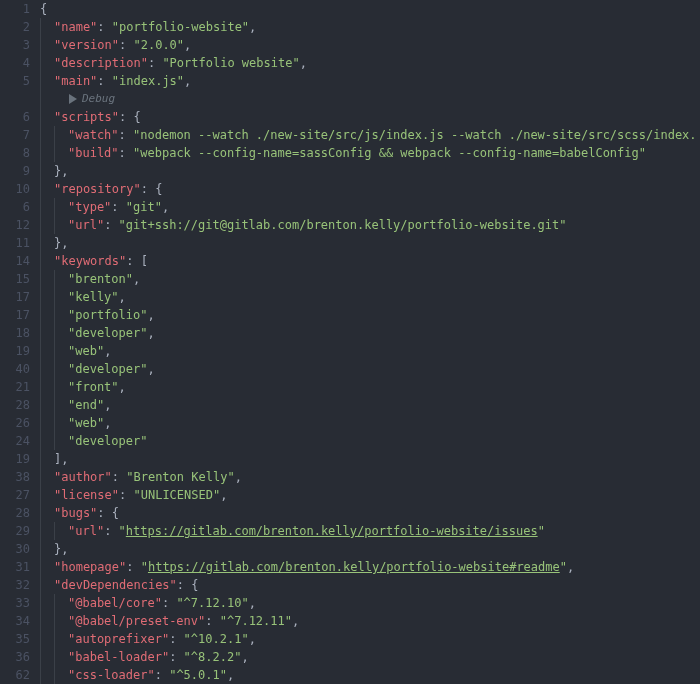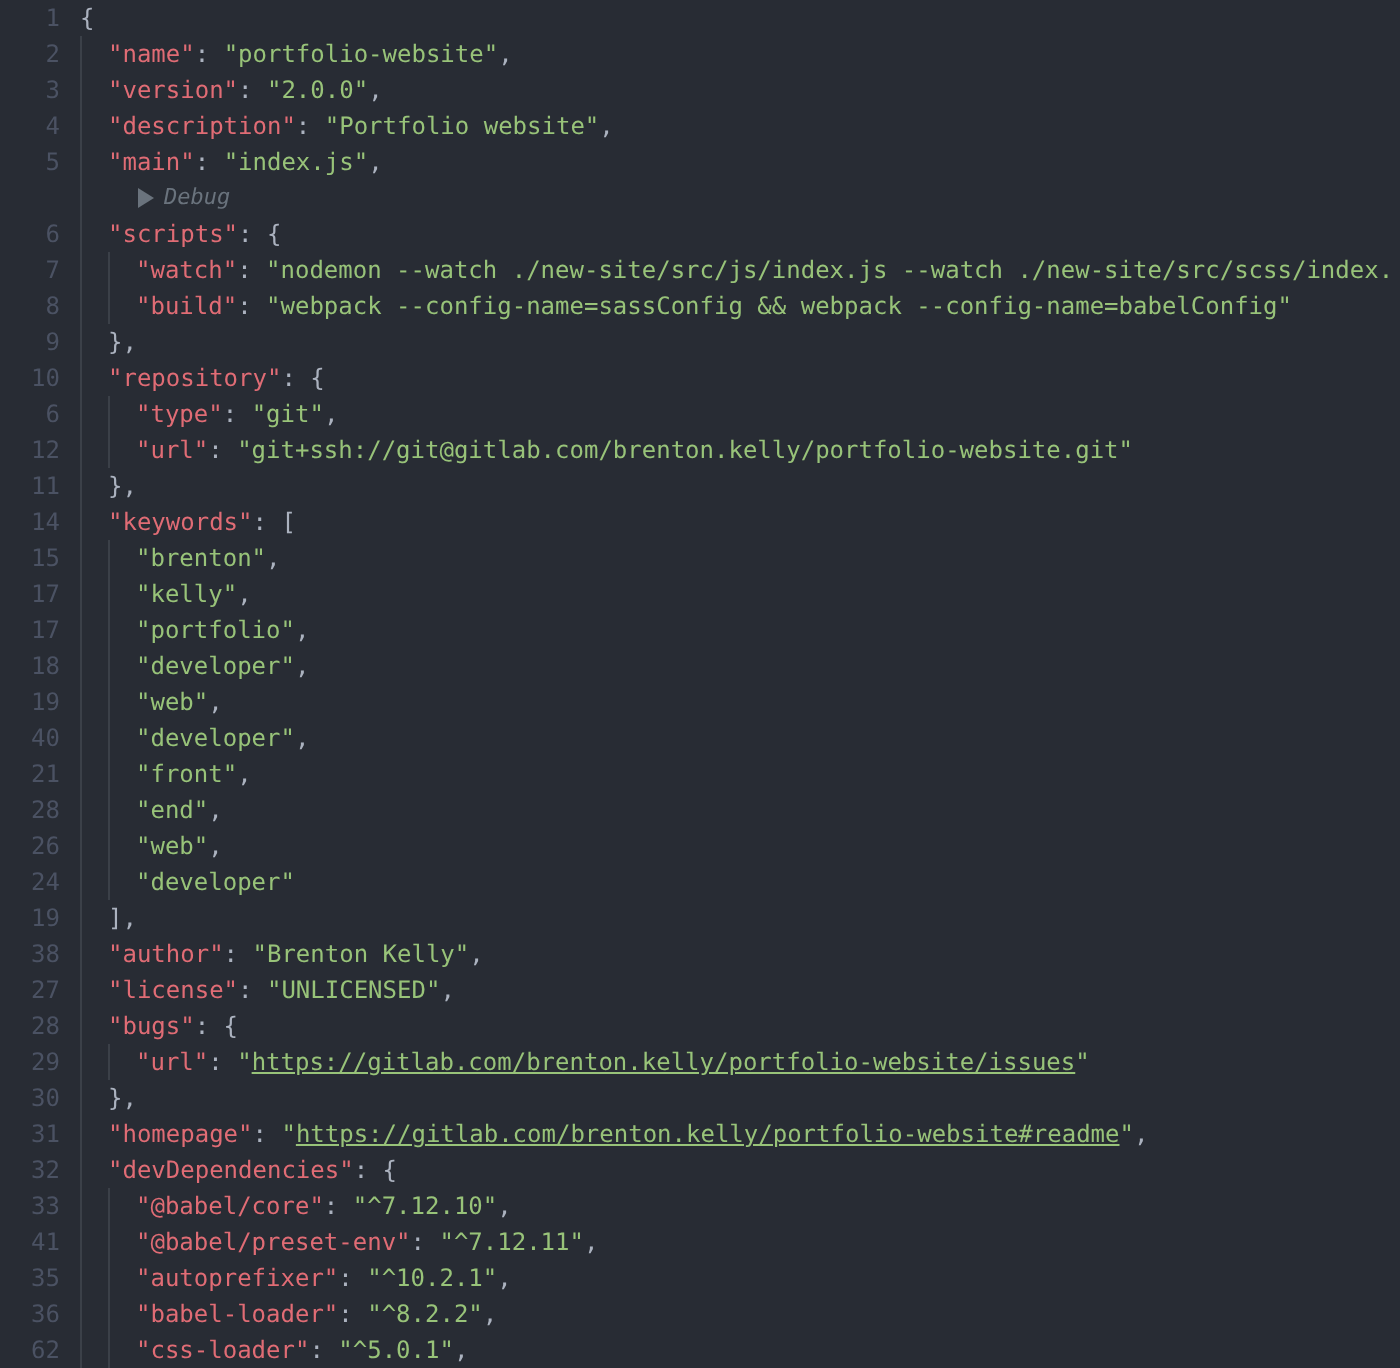--- a/index.html
+++ b/index.html
@@ -107,21 +107,21 @@
       <div class="ln">24</div>
       <div class="ln">19</div>
       <div class="ln">38</div>
       <div class="ln">27</div>
       <div class="ln">28</div>
       <div class="ln">29</div>
       <div class="ln">30</div>
       <div class="ln">31</div>
       <div class="ln">32</div>
       <div class="ln">33</div>
-      <div class="ln">41</div>
+      <div class="ln">34</div>
       <div class="ln">35</div>
       <div class="ln">36</div>
       <div class="ln">62</div>
     </div>
   <div class="code" id="code"><div class="line"><span class="guides"></span><span><span class="punc">{</span></span></div><div class="line"><span class="guides"><span class="guide"></span></span><span><span class="key">"name"</span><span class="punc">: </span><span class="str">"portfolio-website"</span><span class="punc">,</span></span></div><div class="line"><span class="guides"><span class="guide"></span></span><span><span class="key">"version"</span><span class="punc">: </span><span class="str">"2.0.0"</span><span class="punc">,</span></span></div><div class="line"><span class="guides"><span class="guide"></span></span><span><span class="key">"description"</span><span class="punc">: </span><span class="str">"Portfolio website"</span><span class="punc">,</span></span></div><div class="line"><span class="guides"><span class="guide"></span></span><span><span class="key">"main"</span><span class="punc">: </span><span class="str">"index.js"</span><span class="punc">,</span></span></div><div class="codelens-row"><span class="guides"><span class="guide"></span></span><span class="codelens-content"><span class="debug-icon"><svg width="10" height="10" viewBox="0 0 10 10">
               <polygon points="1,0 9,5 1,10" fill="#6a737d"></polygon>
             </svg></span><span>Debug</span></span></div><div class="line"><span class="guides"><span class="guide"></span></span><span><span class="key">"scripts"</span><span class="punc">: {</span></span></div><div class="line"><span class="guides"><span class="guide"></span><span class="guide"></span></span><span><span class="key">"watch"</span><span class="punc">: </span><span class="str">"nodemon --watch ./new-site/src/js/index.js --watch ./new-site/src/scss/index.</span></span></div><div class="line"><span class="guides"><span class="guide"></span><span class="guide"></span></span><span><span class="key">"build"</span><span class="punc">: </span><span class="str">"webpack --config-name=sassConfig &amp;&amp; webpack --config-name=babelConfig"</span></span></div><div class="line"><span class="guides"><span class="guide"></span></span><span><span class="punc">},</span></span></div><div class="line"><span class="guides"><span class="guide"></span></span><span><span class="key">"repository"</span><span class="punc">: {</span></span></div><div class="line"><span class="guides"><span class="guide"></span><span class="guide"></span></span><span><span class="key">"type"</span><span class="punc">: </span><span class="str">"git"</span><span class="punc">,</span></span></div><div class="line"><span class="guides"><span class="guide"></span><span class="guide"></span></span><span><span class="key">"url"</span><span class="punc">: </span><span class="str">"git+ssh://git@gitlab.com/brenton.kelly/portfolio-website.git"</span></span></div><div class="line"><span class="guides"><span class="guide"></span></span><span><span class="punc">},</span></span></div><div class="line"><span class="guides"><span class="guide"></span></span><span><span class="key">"keywords"</span><span class="punc">: [</span></span></div><div class="line"><span class="guides"><span class="guide"></span><span class="guide"></span></span><span><span class="str">"brenton"</span><span class="punc">,</span></span></div><div class="line"><span class="guides"><span class="guide"></span><span class="guide"></span></span><span><span class="str">"kelly"</span><span class="punc">,</span></span></div><div class="line"><span class="guides"><span class="guide"></span><span class="guide"></span></span><span><span class="str">"portfolio"</span><span class="punc">,</span></span></div><div class="line"><span class="guides"><span class="guide"></span><span class="guide"></span></span><span><span class="str">"developer"</span><span class="punc">,</span></span></div><div class="line"><span class="guides"><span class="guide"></span><span class="guide"></span></span><span><span class="str">"web"</span><span class="punc">,</span></span></div><div class="line"><span class="guides"><span class="guide"></span><span class="guide"></span></span><span><span class="str">"developer"</span><span class="punc">,</span></span></div><div class="line"><span class="guides"><span class="guide"></span><span class="guide"></span></span><span><span class="str">"front"</span><span class="punc">,</span></span></div><div class="line"><span class="guides"><span class="guide"></span><span class="guide"></span></span><span><span class="str">"end"</span><span class="punc">,</span></span></div><div class="line"><span class="guides"><span class="guide"></span><span class="guide"></span></span><span><span class="str">"web"</span><span class="punc">,</span></span></div><div class="line"><span class="guides"><span class="guide"></span><span class="guide"></span></span><span><span class="str">"developer"</span></span></div><div class="line"><span class="guides"><span class="guide"></span></span><span><span class="punc">],</span></span></div><div class="line"><span class="guides"><span class="guide"></span></span><span><span class="key">"author"</span><span class="punc">: </span><span class="str">"Brenton Kelly"</span><span class="punc">,</span></span></div><div class="line"><span class="guides"><span class="guide"></span></span><span><span class="key">"license"</span><span class="punc">: </span><span class="str">"UNLICENSED"</span><span class="punc">,</span></span></div><div class="line"><span class="guides"><span class="guide"></span></span><span><span class="key">"bugs"</span><span class="punc">: {</span></span></div><div class="line"><span class="guides"><span class="guide"></span><span class="guide"></span></span><span><span class="key">"url"</span><span class="punc">: </span><span class="str">"</span><span class="link">https://gitlab.com/brenton.kelly/portfolio-website/issues</span><span class="str">"</span></span></div><div class="line"><span class="guides"><span class="guide"></span></span><span><span class="punc">},</span></span></div><div class="line"><span class="guides"><span class="guide"></span></span><span><span class="key">"homepage"</span><span class="punc">: </span><span class="str">"</span><span class="link">https://gitlab.com/brenton.kelly/portfolio-website#readme</span><span class="str">"</span><span class="punc">,</span></span></div><div class="line"><span class="guides"><span class="guide"></span></span><span><span class="key">"devDependencies"</span><span class="punc">: {</span></span></div><div class="line"><span class="guides"><span class="guide"></span><span class="guide"></span></span><span><span class="key">"@babel/core"</span><span class="punc">: </span><span class="str">"^7.12.10"</span><span class="punc">,</span></span></div><div class="line"><span class="guides"><span class="guide"></span><span class="guide"></span></span><span><span class="key">"@babel/preset-env"</span><span class="punc">: </span><span class="str">"^7.12.11"</span><span class="punc">,</span></span></div><div class="line"><span class="guides"><span class="guide"></span><span class="guide"></span></span><span><span class="key">"autoprefixer"</span><span class="punc">: </span><span class="str">"^10.2.1"</span><span class="punc">,</span></span></div><div class="line"><span class="guides"><span class="guide"></span><span class="guide"></span></span><span><span class="key">"babel-loader"</span><span class="punc">: </span><span class="str">"^8.2.2"</span><span class="punc">,</span></span></div><div class="line"><span class="guides"><span class="guide"></span><span class="guide"></span></span><span><span class="key">"css-loader"</span><span class="punc">: </span><span class="str">"^5.0.1"</span><span class="punc">,</span></span></div></div>
 </div>
 
 </body></html>

